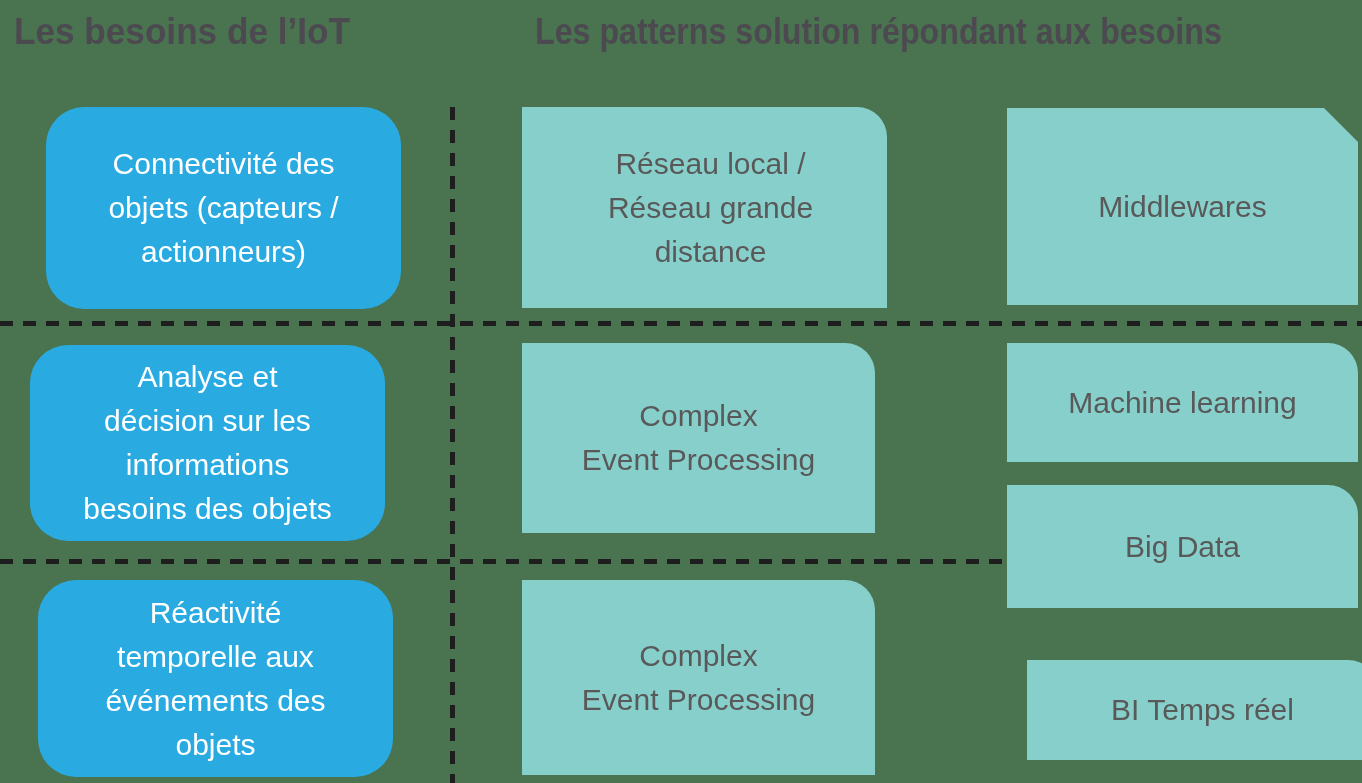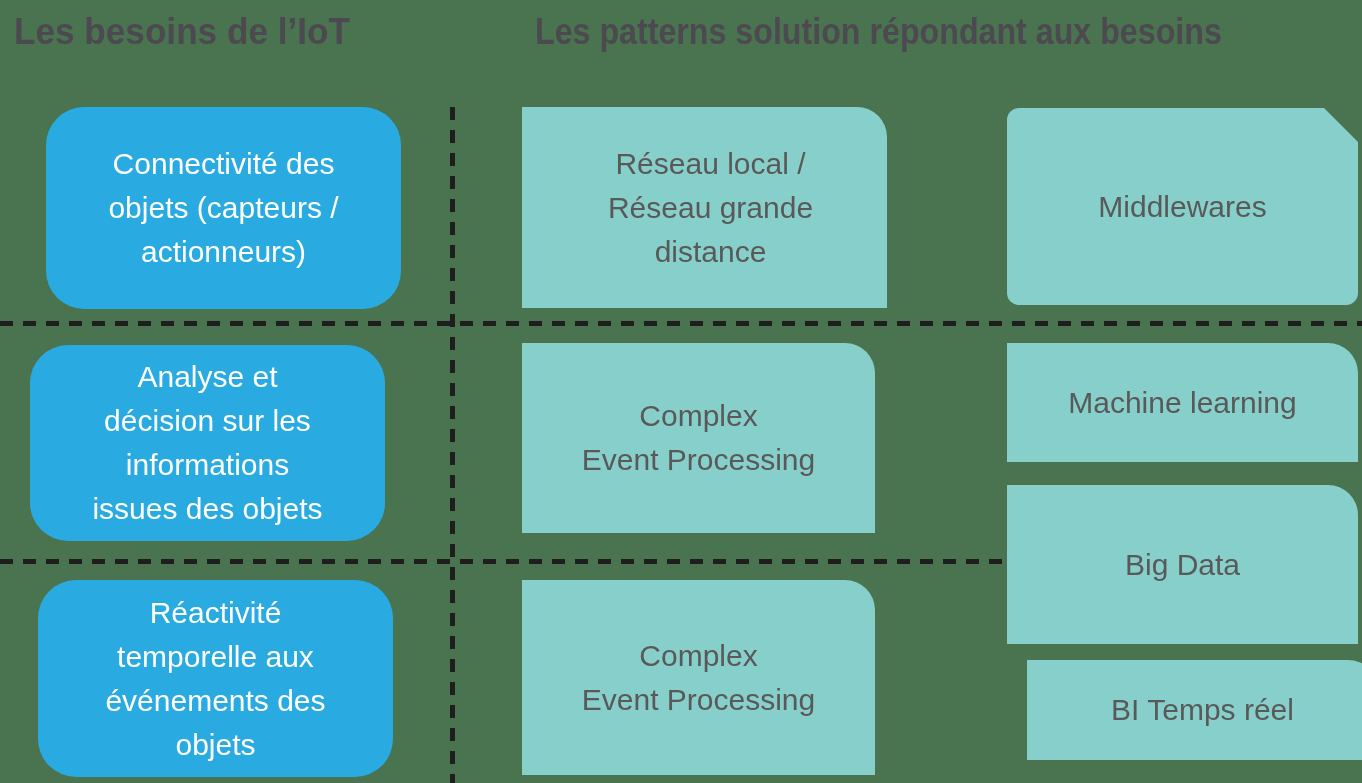--- a/index.html
+++ b/index.html
@@ -54,24 +54,24 @@
   .right{left:1007px;width:351px;}
 
   .b1{top:107px;height:202px;margin-left:16px;}
   .b2{top:345px;height:196px;}
   .b3{top:580px;height:197px;margin-left:8px;}
 
   .m1{top:107px;height:201px;padding-left:12px;}
   .m2{top:343px;height:190px;}
   .m3{top:580px;height:195px;}
 
-  .r1{top:108px;height:197px;border-radius:12px;
+  .r1{top:108px;height:197px;border-radius:0;
       clip-path:polygon(0 0, calc(100% - 34px) 0, 100% 34px, 100% 100%, 0 100%);}
   .r2{top:343px;height:119px;}
-  .r3{top:485px;height:159px;}
+  .r3{top:485px;height:123px;}
   .r4{top:660px;height:100px;margin-left:20px;}
 
   .vline{
     position:absolute;
     left:450px;top:107px;
     width:5px;height:676px;
     background:repeating-linear-gradient(180deg,
       var(--dash) 0 13px, transparent 13px 23px);
   }
   .hline{
@@ -98,21 +98,21 @@
 
   <div class="box blue b1">
     <span>Connectivité des
 objets (capteurs /
 actionneurs)</span>
   </div>
   <div class="box blue b2">
     <span>Analyse et
 décision sur les
 informations
-issues des objets</span>
+besoins des objets</span>
   </div>
   <div class="box blue b3">
     <span>Réactivité
 temporelle aux
 événements des
 objets</span>
   </div>
 
   <div class="box teal mid m1">
     <span>Réseau local /

